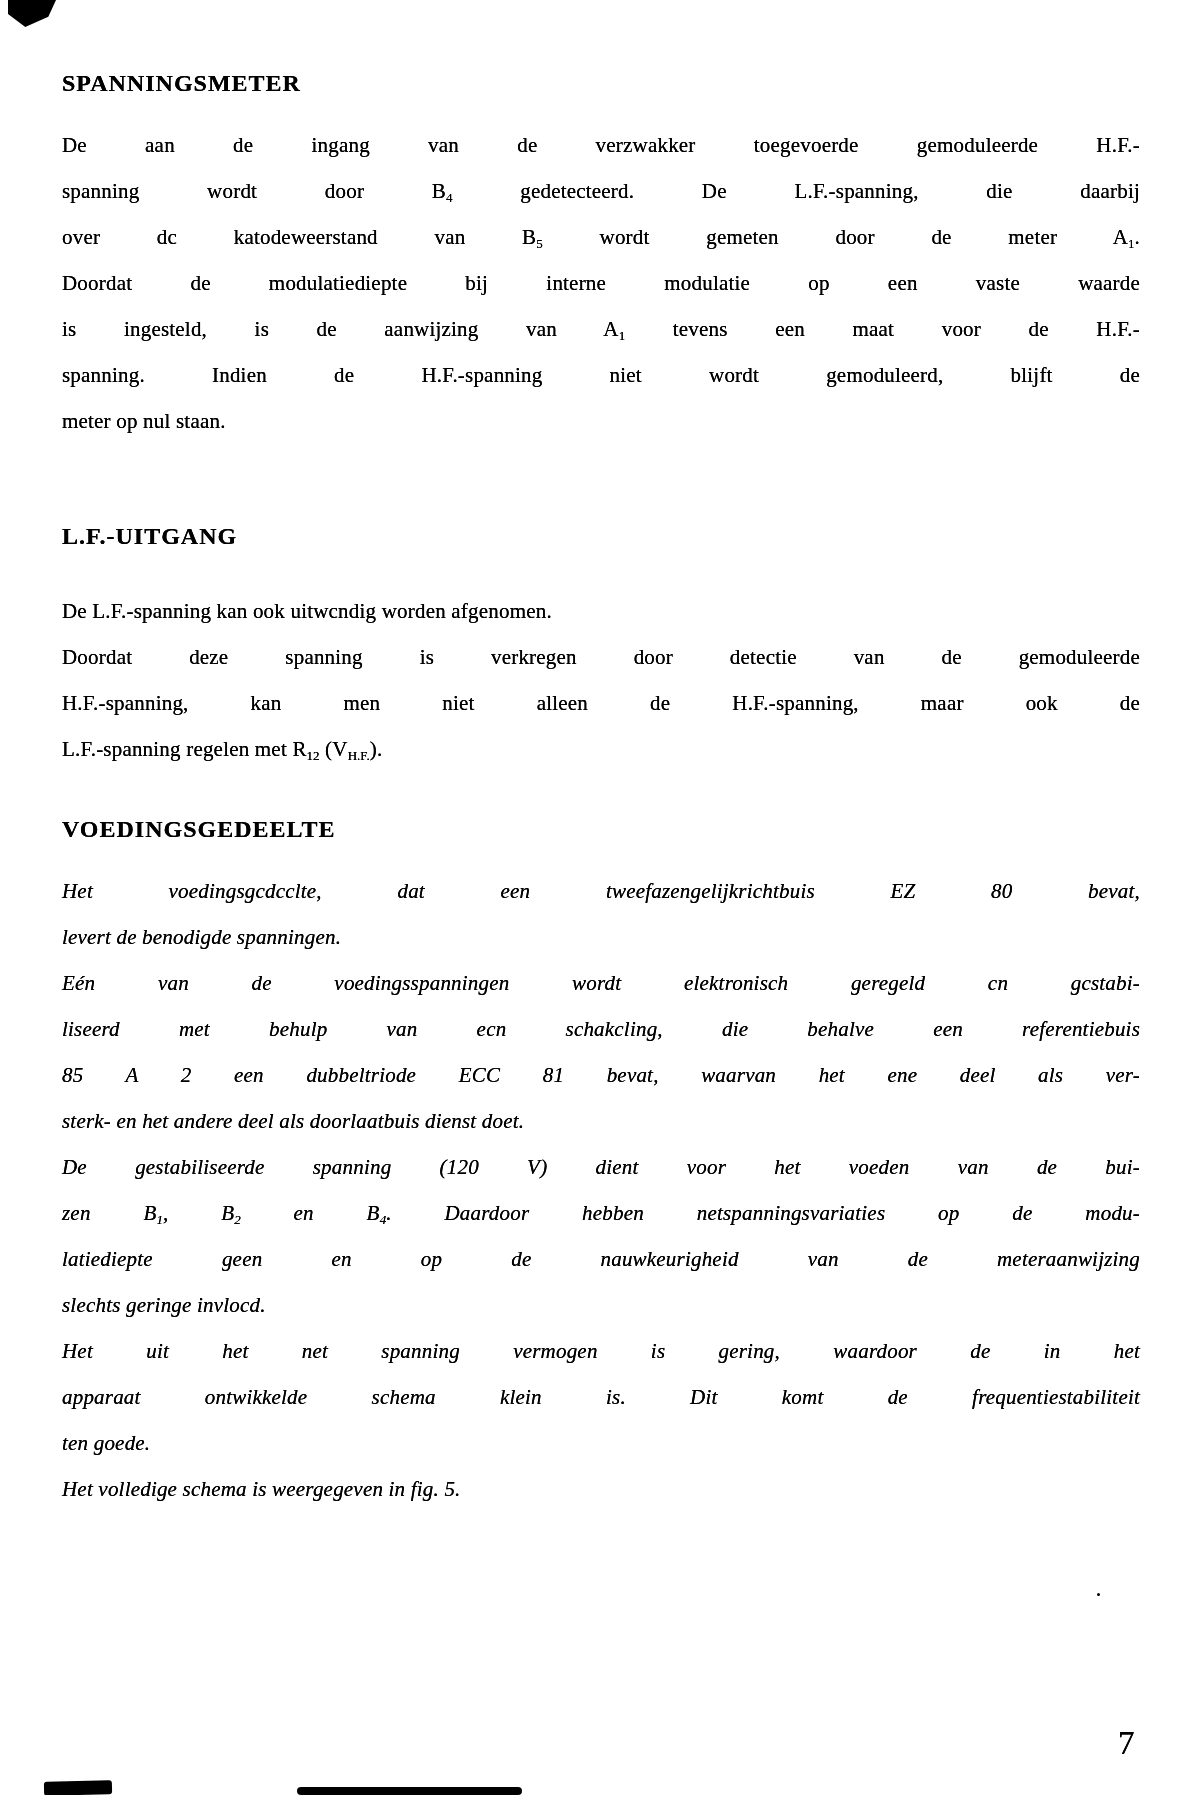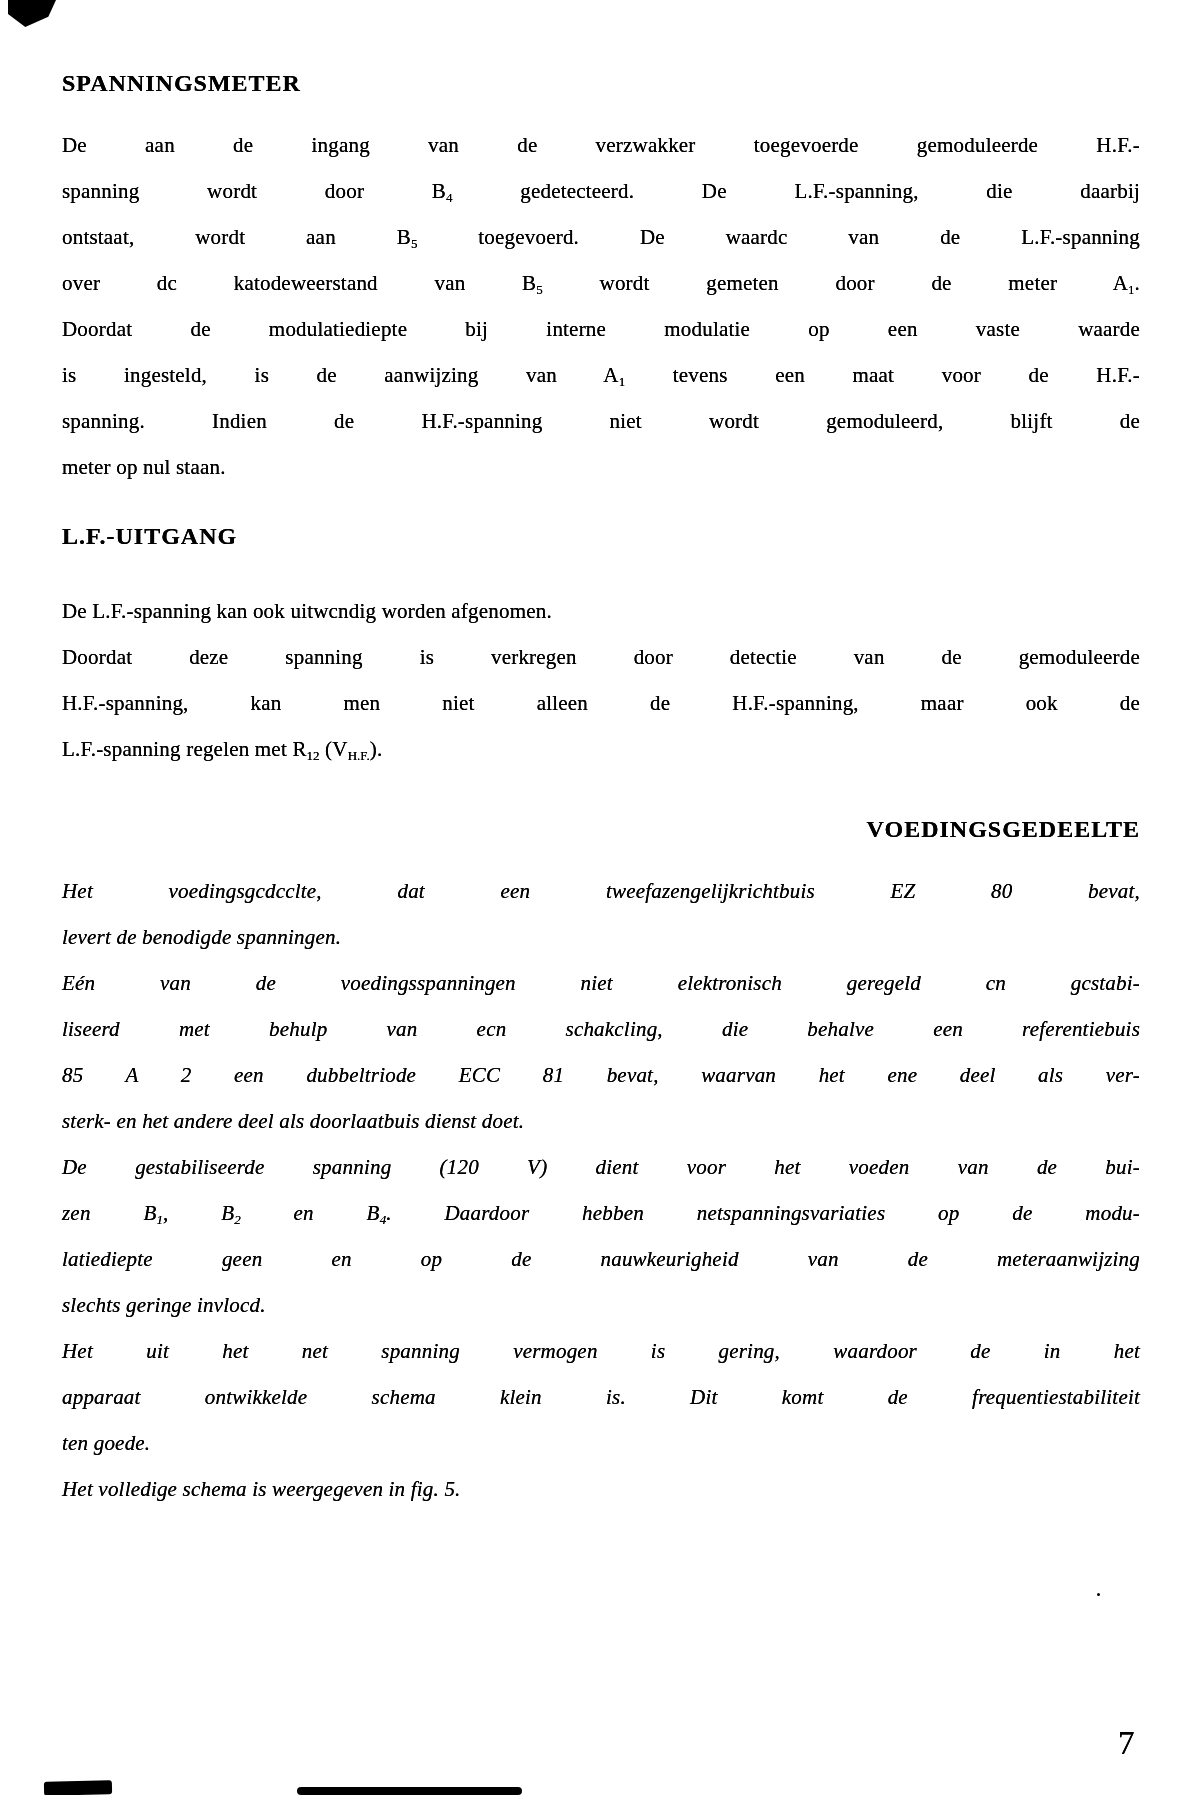--- a/index.html
+++ b/index.html
@@ -43,21 +43,21 @@
     font-size: 0.62em;
     line-height: 0;
     vertical-align: -0.28em;
     letter-spacing: 0;
   }
 
   #s1h { top: 64px; }
   #s1p { top: 122px; }
   #s2h { top: 517px; }
   #s2p { top: 588px; }
-  #s3h { top: 810px; text-align: right; }
+  #s3h { top: 810px; }
   #s3p { top: 868px; font-style: italic; }
 
   .pagenum {
     position: absolute;
     left: 1118px; top: 1724px;
     font-size: 33px;
     line-height: 38px;
     text-shadow: 0 0 0.5px #000;
   }
 
@@ -84,41 +84,40 @@
 </style>
 </head>
 <body>
 
 <div class="page">
 
   <div id="s1h" class="heading">SPANNINGSMETER</div>
   <div id="s1p" class="para">
       <div class="line j">De aan de ingang van de verzwakker toegevoerde gemoduleerde H.F.-</div>
       <div class="line j">spanning wordt door B<sub>4</sub> gedetecteerd. De L.F.-spanning, die daarbij</div>
-      <div class="line j">ontstaat, wordt aan B<sub>5</sub> toegevoerd. De waardc van de L.F.-spanning</div>
       <div class="line j">over dc katodeweerstand van B<sub>5</sub> wordt gemeten door de meter A<sub>1</sub>.</div>
       <div class="line j">Doordat de modulatiediepte bij interne modulatie op een vaste waarde</div>
       <div class="line j">is ingesteld, is de aanwijzing van A<sub>1</sub> tevens een maat voor de H.F.-</div>
       <div class="line j">spanning. Indien de H.F.-spanning niet wordt gemoduleerd, blijft de</div>
       <div class="line">meter op nul staan.</div>
     </div>
 
   <div id="s2h" class="heading">L.F.-UITGANG</div>
   <div id="s2p" class="para">
       <div class="line">De L.F.-spanning kan ook uitwcndig worden afgenomen.</div>
       <div class="line j">Doordat deze spanning is verkregen door detectie van de gemoduleerde</div>
       <div class="line j">H.F.-spanning, kan men niet alleen de H.F.-spanning, maar ook de</div>
       <div class="line">L.F.-spanning regelen met R<sub>12</sub> (V<sub>H.F.</sub>).</div>
     </div>
 
   <div id="s3h" class="heading">VOEDINGSGEDEELTE</div>
   <div id="s3p" class="para">
       <div class="line j">Het voedingsgcdcclte, dat een tweefazengelijkrichtbuis EZ 80 bevat,</div>
       <div class="line">levert de benodigde spanningen.</div>
-      <div class="line j">Eén van de voedingsspanningen niet elektronisch geregeld cn gcstabi-</div>
+      <div class="line j">Eén van de voedingsspanningen wordt elektronisch geregeld cn gcstabi-</div>
       <div class="line j">liseerd met behulp van ecn schakcling, die behalve een referentiebuis</div>
       <div class="line j">85 A 2 een dubbeltriode ECC 81 bevat, waarvan het ene deel als ver-</div>
       <div class="line">sterk- en het andere deel als doorlaatbuis dienst doet.</div>
       <div class="line j">De gestabiliseerde spanning (120 V) dient voor het voeden van de bui-</div>
       <div class="line j">zen B<sub>1</sub>, B<sub>2</sub> en B<sub>4</sub>. Daardoor hebben netspanningsvariaties op de modu-</div>
       <div class="line j">latiediepte geen en op de nauwkeurigheid van de meteraanwijzing</div>
       <div class="line">slechts geringe invlocd.</div>
       <div class="line j">Het uit het net spanning vermogen is gering, waardoor de in het</div>
       <div class="line j">apparaat ontwikkelde schema klein is. Dit komt de frequentiestabiliteit</div>
       <div class="line">ten goede.</div>

